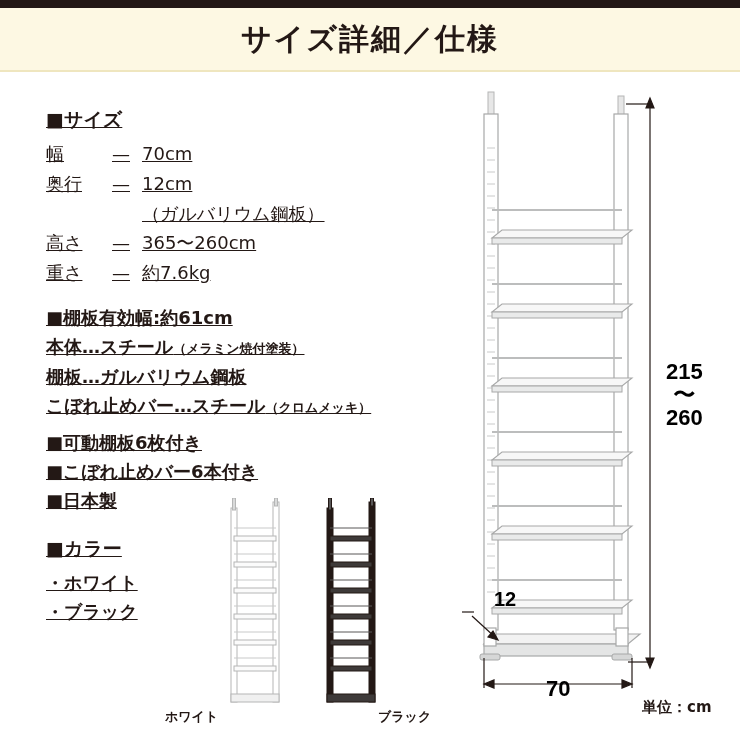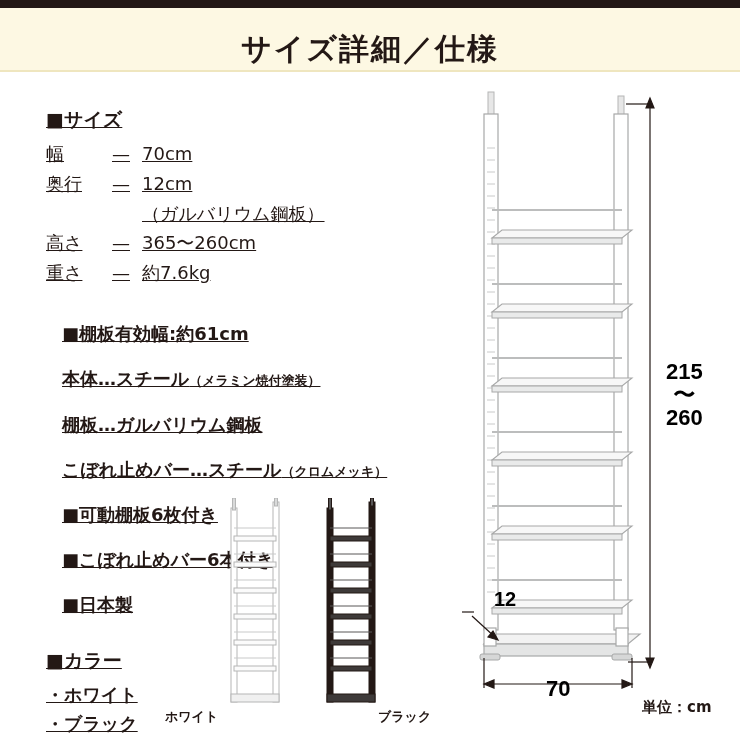--- a/index.html
+++ b/index.html
@@ -17,21 +17,21 @@
     box-sizing:border-box;
   }
   .topbar{
     position:absolute;left:0;top:0;width:740px;height:8px;
     background:#231815;
   }
   .header-band{
     position:absolute;left:0;top:8px;width:740px;height:62px;
     background:#fdf8e3;
     border-bottom:2px solid #efe6bf;
-    display:flex;align-items:flex-end;justify-content:center;
+    display:flex;align-items:center;justify-content:center;
   }
   .header-title{
     font-size:30px;font-weight:bold;letter-spacing:2px;color:#231815;
     font-family:"DejaVu Sans","Liberation Sans",sans-serif;
   }
   .spec-list{
     position:absolute;left:46px;top:108px;width:400px;
     font-family:"DejaVu Sans","Liberation Sans",sans-serif;
     text-decoration:underline;
   }
@@ -41,27 +41,27 @@
   .row{
     display:flex;font-size:18px;line-height:1.55;margin-bottom:2px;
   }
   .row .lbl{width:66px;flex:0 0 66px;}
   .row .dash{width:30px;flex:0 0 30px;text-align:left;}
   .row .val{flex:1;}
   .row.indent .lbl{visibility:hidden;}
   .row.indent .dash{visibility:hidden;}
   .gap{height:14px;}
   .line{
-    font-size:18px;font-weight:bold;line-height:1.62;margin:16px;
+    font-size:18px;font-weight:bold;line-height:1.62;margin:0;
   }
   .line .small{
     font-size:13px;font-weight:bold;
   }
   .bullets{margin-top:8px;}
-  .color-head{margin-top:30px;}
+  .color-head{margin-top:22px;}
   .color-item{font-size:18px;font-weight:bold;line-height:1.6;}
 
   
   .swatch{
     position:absolute;
   }
   .swatch-cap{
     position:absolute;font-size:13px;font-weight:bold;white-space:nowrap;
     font-family:"DejaVu Sans","Liberation Sans",sans-serif;
   }

